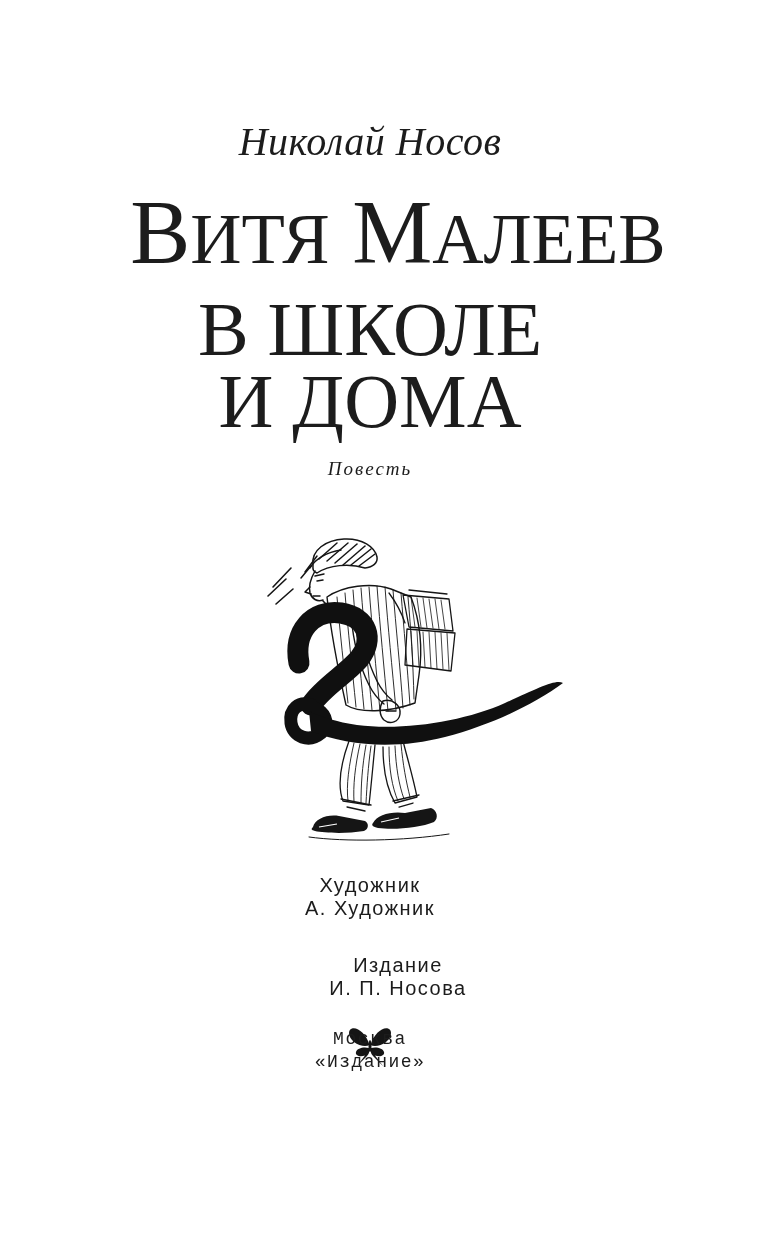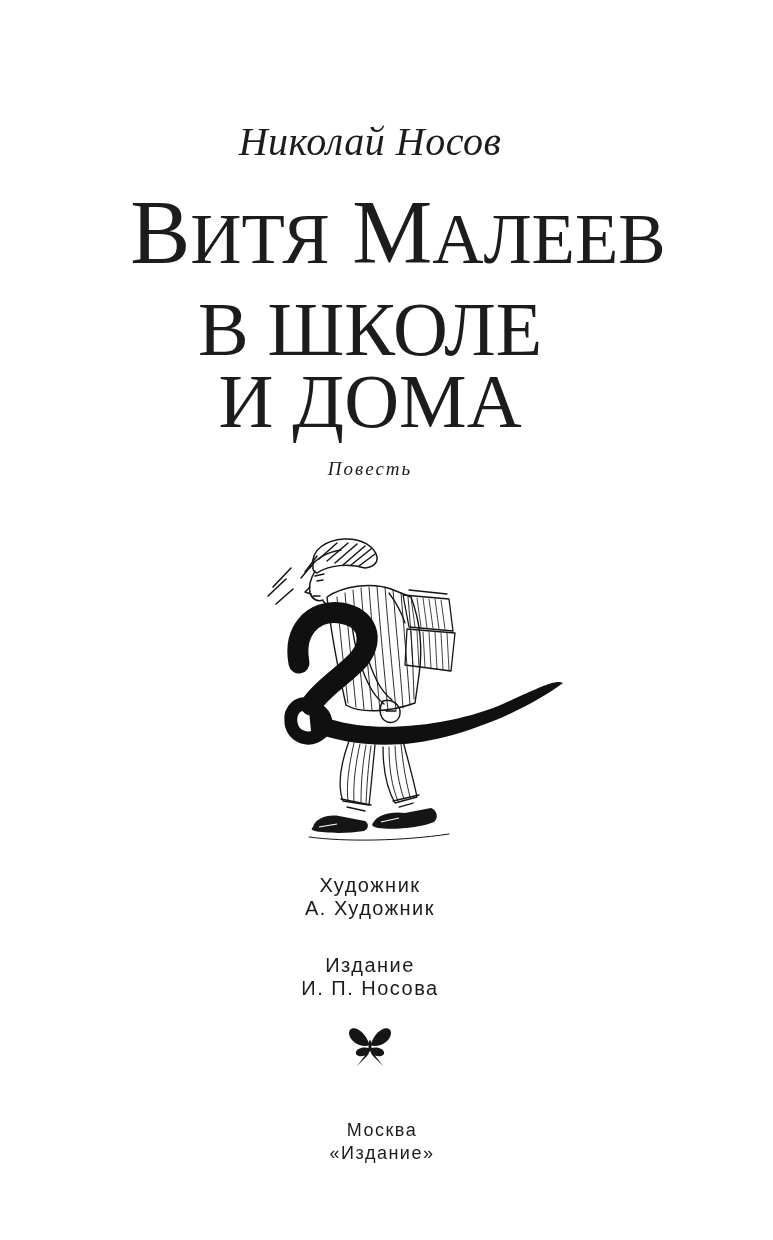--- a/index.html
+++ b/index.html
@@ -33,28 +33,27 @@
     font-size:19px;line-height:1;
     letter-spacing:2px;
   }
   #illustration{position:absolute;left:253px;top:535px;}
   .credit{
     font-family:Liberation Sans, sans-serif;
     font-size:20px;line-height:23px;
     letter-spacing:1.5px;
   }
   #credit-artist{top:874px;}
-  #credit-edition{top:954px;}
+  #credit-edition{top:954px;padding-left:28px;}
   #publisher-logo{position:absolute;left:347px;top:1026px;}
   #imprint{
-    top:1119px;
-    font-family:Liberation Sans, sans-serif;
+    top:1028px;
+    font-family:Liberation Mono, monospace;
     font-size:18px;line-height:23px;
     letter-spacing:1.5px;
-    padding-left:12px;
   }
   .sketch{stroke:#151515;fill:none;stroke-linecap:round;stroke-linejoin:round;}
 </style>
 </head>
 <body>
 
 <div id="page">
 
   <div id="author" class="center-block">Николай Носов</div>
 

